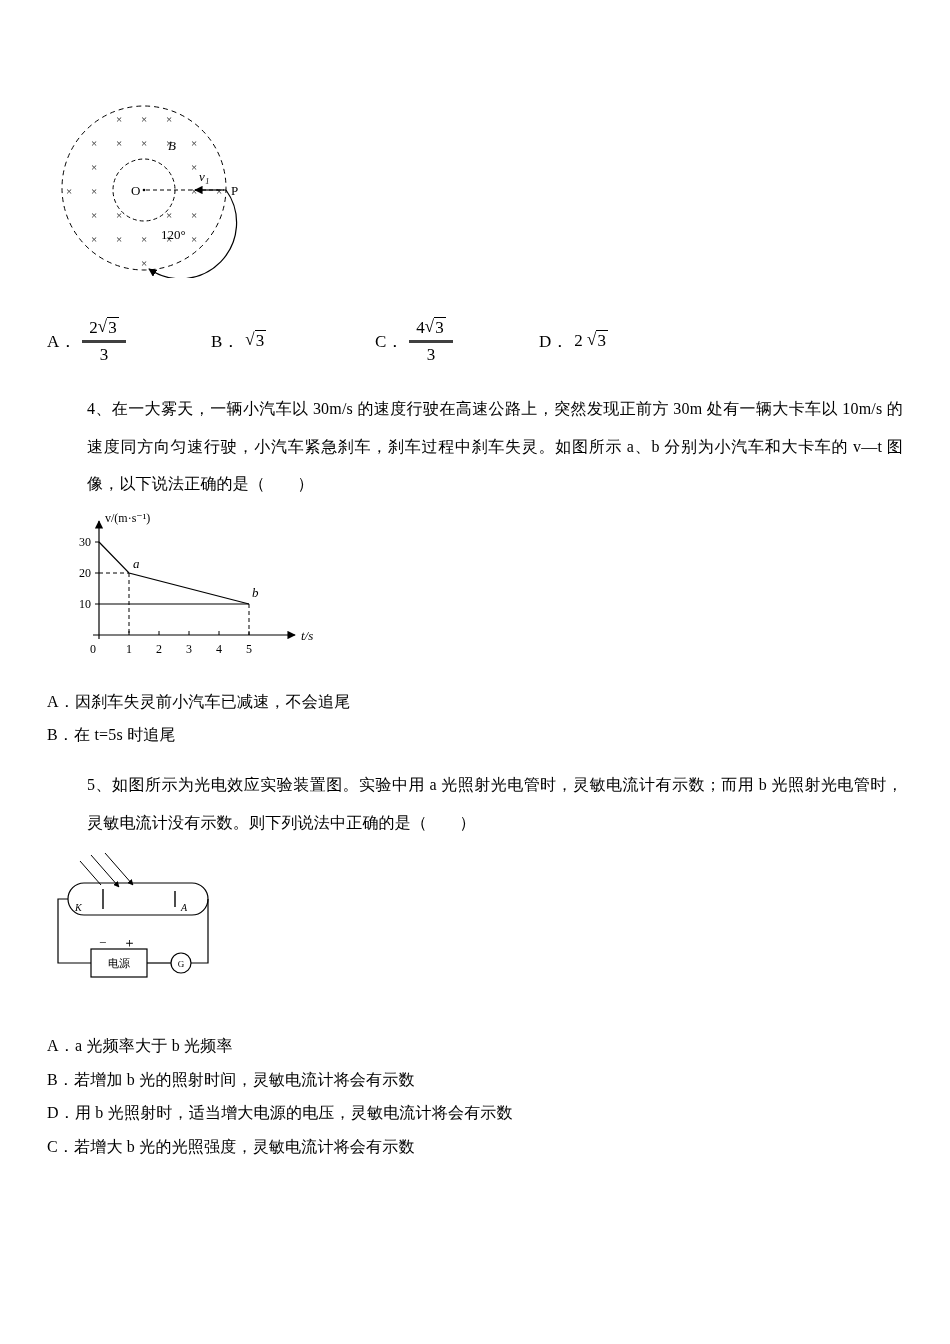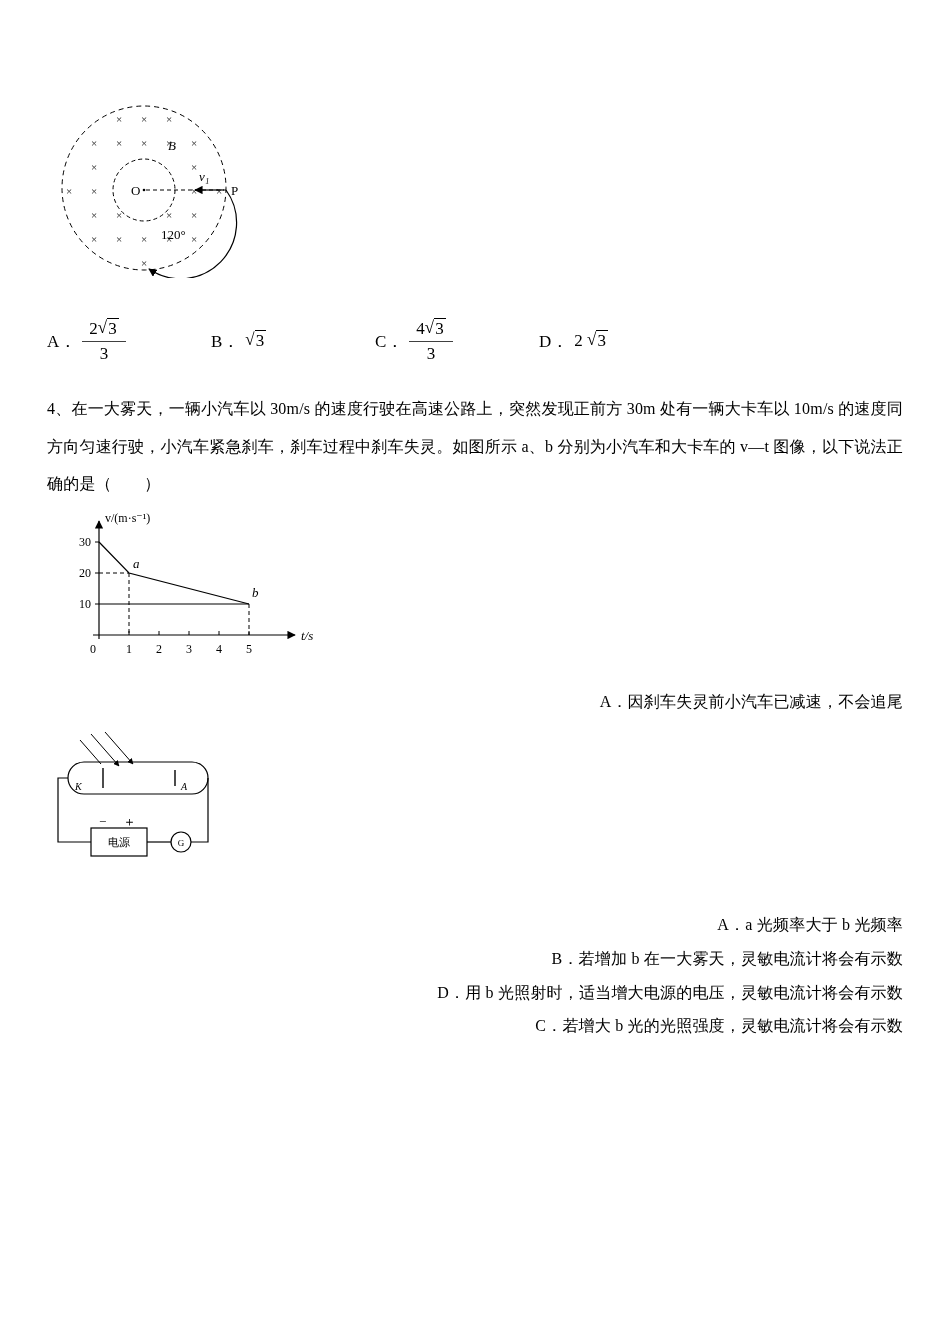--- a/index.html
+++ b/index.html
@@ -12,29 +12,29 @@
     font-size:16px;
     padding:98px 47px 40px 47px;
   }
   figure { margin:0; }
   svg text { font-family:"Liberation Serif","DejaVu Serif",serif; fill:#000; }
   .cross { font-size:11px; fill:#222; text-anchor:middle; dominant-baseline:middle; }
   .lbl { font-size:13px; }
   .lbl-i { font-size:13px; font-style:italic; }
   .tick { font-size:12px; }
 
-  .qtext { text-align:justify; line-height:2.35; letter-spacing:.2px; }
-  .opt-line { line-height:2.1; letter-spacing:.2px;text-align:right; }
+  .qtext { text-align:justify; line-height:2.35; letter-spacing:.2px;margin-left:40px; }
+  .opt-line { line-height:2.1; letter-spacing:.2px; }
 
   
   .opts-row { display:flex; align-items:center; height:62px; margin:28px 0 10px 0; }
   .opts-row .opt { width:164px; display:flex; align-items:center; font-size:17px; }
   .opt-label { margin-right:6px; }
   .frac { display:inline-flex; flex-direction:column; align-items:center; vertical-align:middle; line-height:1.25; }
-  .frac .num { border-bottom:1px solid #404040; padding:0 7px 1px 7px; }
+  .frac .num { border-bottom:3px solid #404040; padding:0 7px 1px 7px; }
   .frac .den { padding-top:1px; }
   .sqrt { white-space:nowrap; }
   .sqrt .radsign { display:inline-block; transform:translateY(-1px); }
   .sqrt .radicand { border-top:1px solid #000; padding:0 2px 0 1px; }
 
   .fig-mag { margin:0 0 2px 2px; }
   .fig-graph { margin:4px 0 14px 4px; }
   .fig-circuit { margin:12px 0 22px 6px; }
   .q-block { margin-top:18px; }
   .opt-block { margin:8px 0 14px 0; }
@@ -157,22 +157,24 @@
       <line x1="78" y1="66" x2="78" y2="128" stroke="#000" stroke-dasharray="4 3"></line>
       <line x1="198" y1="97" x2="198" y2="128" stroke="#000" stroke-dasharray="4 3"></line>
 
       <text x="82" y="61" class="lbl-i">a</text>
       <text x="201" y="90" class="lbl-i">b</text>
     </svg>
   </figure>
 
   <div class="opt-block">
     <p class="opt-line">A．因刹车失灵前小汽车已减速，不会追尾</p>
+    <p class="opt-line">B．在 t=5s 时追尾</p>
   </div>
 
+  <p class="qtext">5、如图所示为光电效应实验装置图。实验中用 a 光照射光电管时，灵敏电流计有示数；而用 b 光照射光电管时，灵敏电流计没有示数。则下列说法中正确的是（　　）</p>
 
   <figure class="fig-circuit">
     <svg width="230" height="150" viewBox="0 0 230 150">
       <defs>
         <marker id="arr3" viewBox="0 0 10 10" refX="9" refY="5" markerWidth="6" markerHeight="6" orient="auto-start-reverse">
           <path d="M0,0 L10,5 L0,10 z" fill="#000"></path>
         </marker>
       </defs>
 
       <line x1="38" y1="2" x2="66" y2="34" stroke="#000" stroke-width="1" marker-end="url(#arr3)"></line>
@@ -194,19 +196,19 @@
       <rect x="38" y="96" width="56" height="28" fill="none" stroke="#000" stroke-width="1.2"></rect>
       <text x="66" y="114" font-size="11" text-anchor="middle">电源</text>
 
       <circle cx="128" cy="110" r="10" fill="none" stroke="#000" stroke-width="1.2"></circle>
       <text x="128" y="114" font-size="9" text-anchor="middle">G</text>
     </svg>
   </figure>
 
   <div class="opt-block">
     <p class="opt-line">A．a 光频率大于 b 光频率</p>
-    <p class="opt-line">B．若增加 b 在一大雾天，灵敏电流计将会有示数</p>
+    <p class="opt-line">B．若增加 b 光的照射时间，灵敏电流计将会有示数</p>
     <p class="opt-line">D．用 b 光照射时，适当增大电源的电压，灵敏电流计将会有示数</p>
     <p class="opt-line">C．若增大 b 光的光照强度，灵敏电流计将会有示数</p>
   </div>
 
 
 </div>
 
 </body></html>

